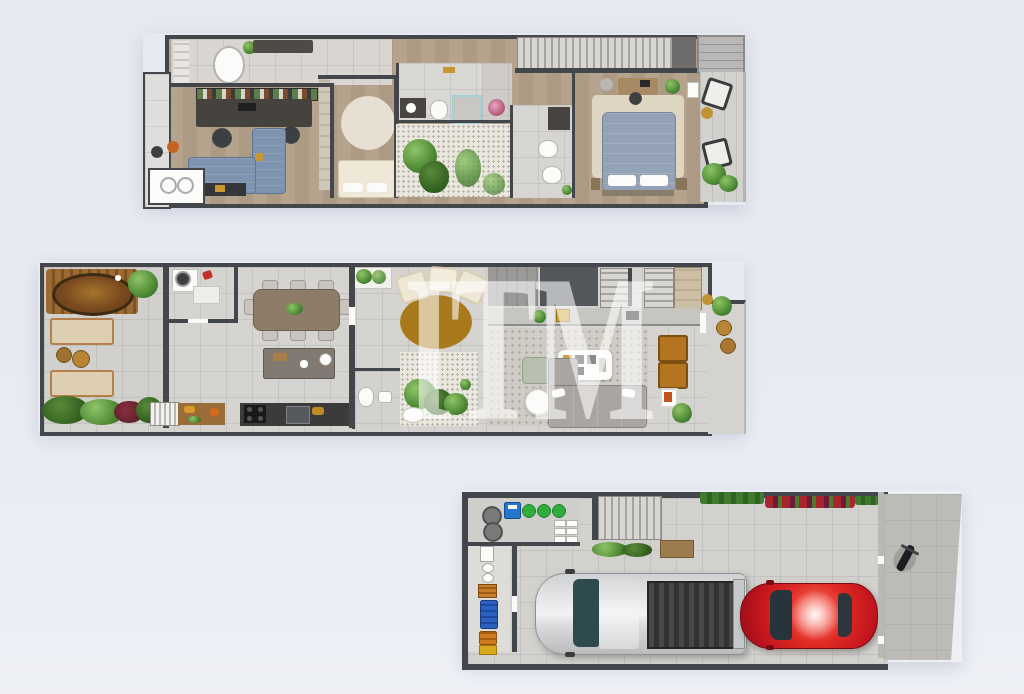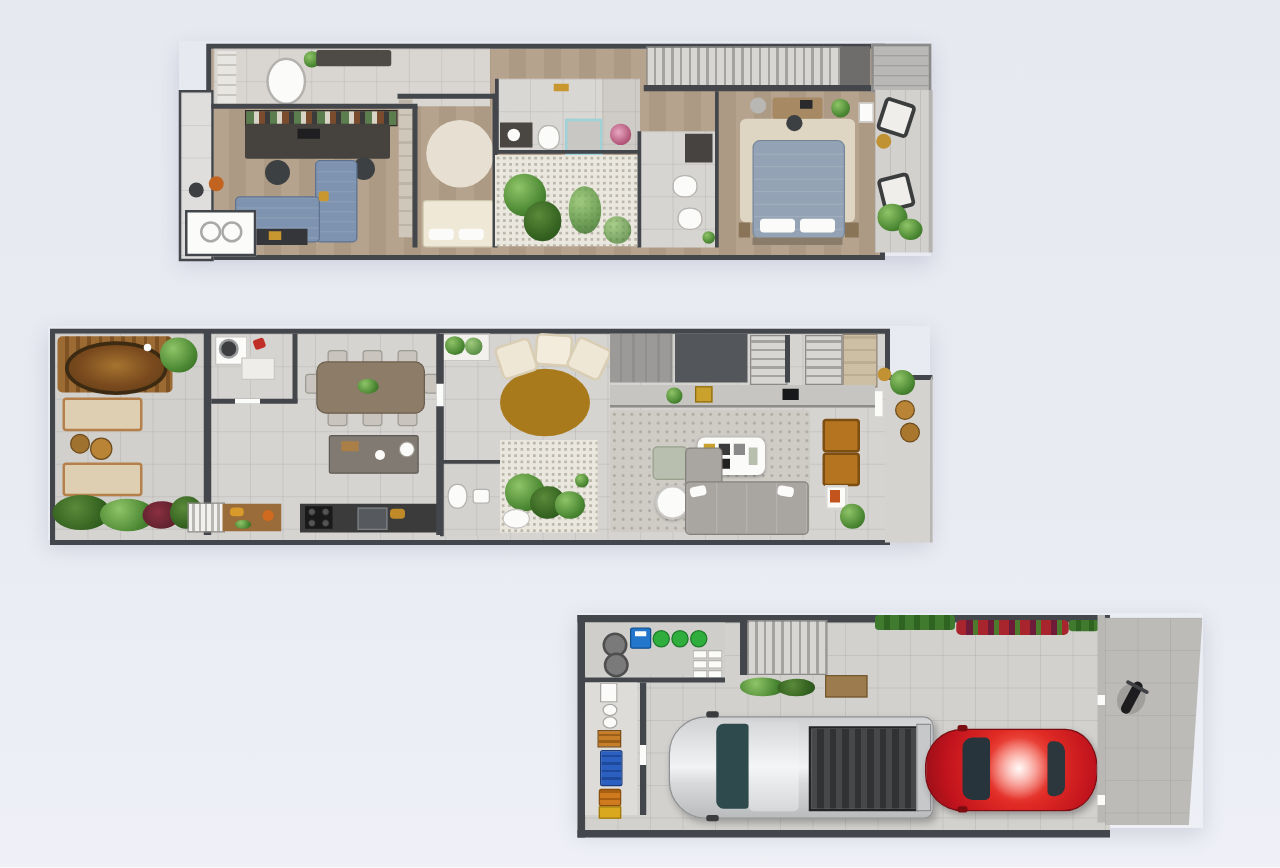--- a/index.html
+++ b/index.html
@@ -313,15 +313,18 @@
     <div class="a wh" style="left:416px;top:146px;width:6px;height:8px"></div>
     <div class="a tile" style="left:422px;top:4px;width:78px;height:166px;background-color:#bdbbb8;clip-path:polygon(0 0,100% 0,86% 100%,0 100%)"></div>
     <div class="a" style="left:430px;top:52px;width:26px;height:34px;transform:rotate(28deg)">
       <div class="a rnd" style="left:2px;top:4px;width:22px;height:26px;background:rgba(0,0,0,.15)"></div>
       <div class="a" style="left:9px;top:2px;width:8px;height:28px;background:#1d1d1f;border-radius:4px"></div>
       <div class="a" style="left:3px;top:5px;width:20px;height:3px;background:#3f4144;border-radius:2px"></div>
     </div>
   </div>
 
   <div class="a" id="watermark" style="left:327px;top:256px;width:400px;height:200px">
+    <div class="a" style="left:0;top:8px;width:400px;text-align:center">
+      <span class="wm-mono">ITM</span>
+    </div>
   </div>
 
 </div>
 
 </body></html>

